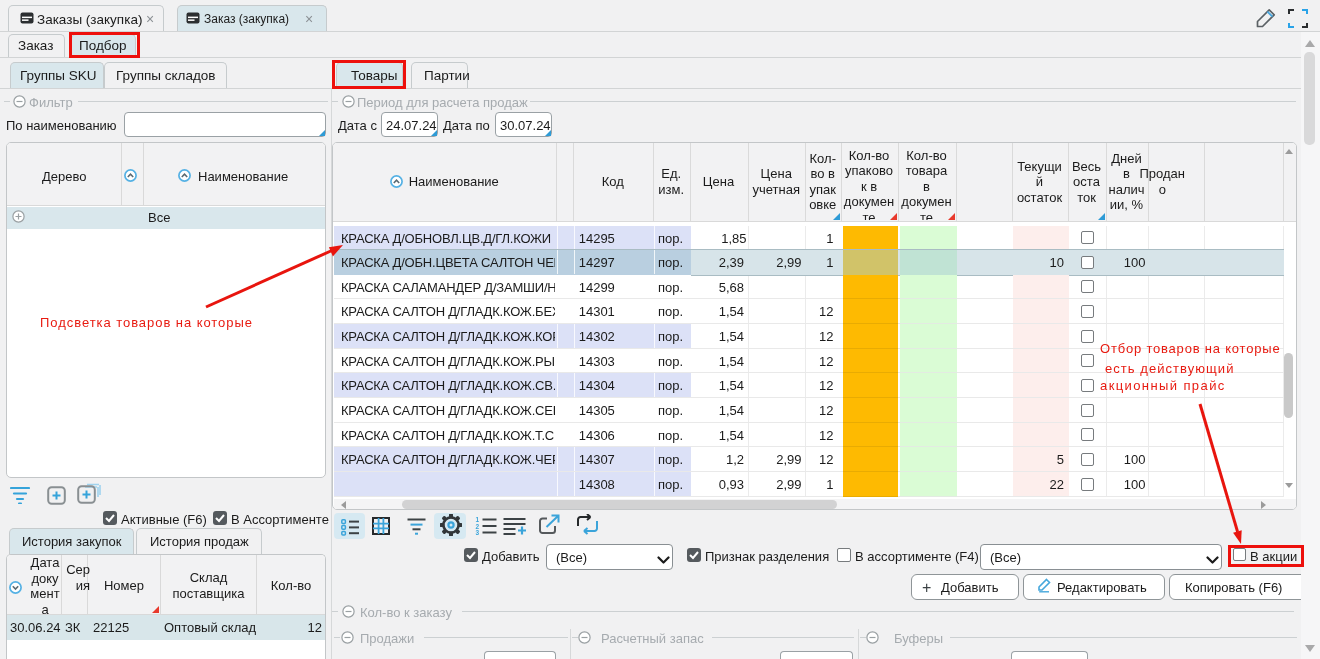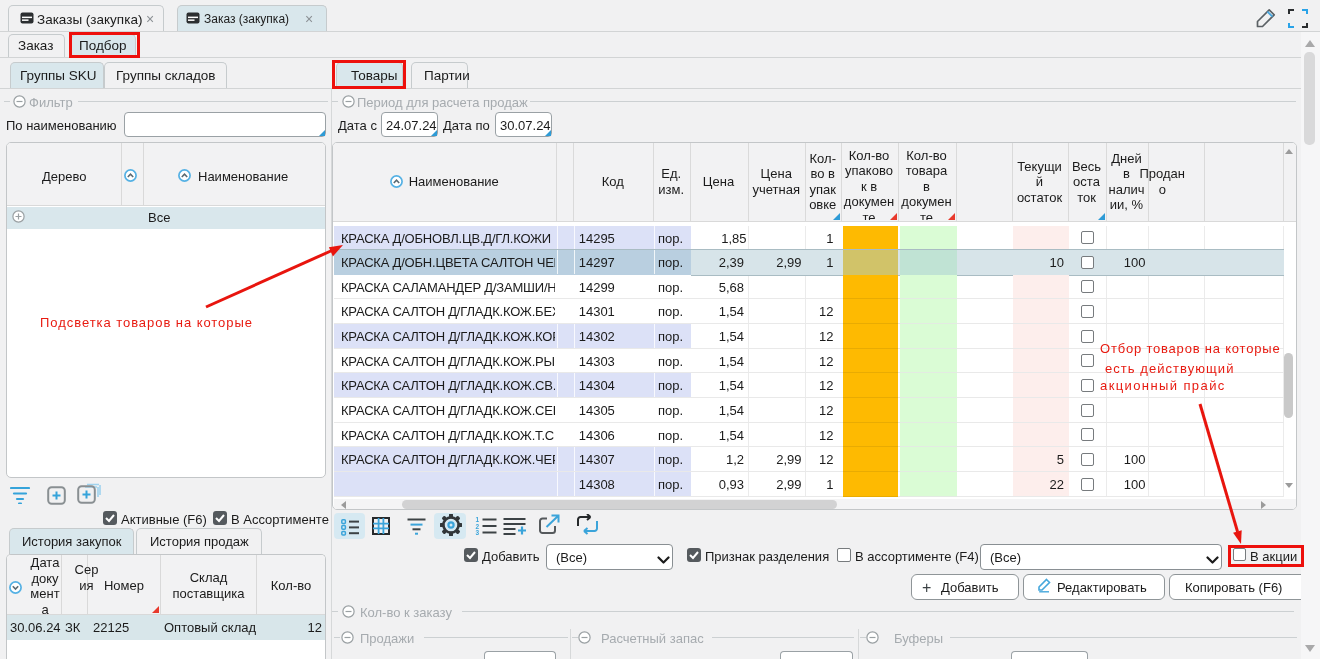--- a/index.html
+++ b/index.html
@@ -80,21 +80,21 @@
 <div class="tab" style="left:136px;top:528px;width:126px;height:26px;"></div>
 <div class="abs" style="left:22px;top:534px;">История закупок</div>
 <div class="abs" style="left:150px;top:534px;">История продаж</div>
 
 <div class="tbl" style="left:6px;top:554px;width:320px;height:105px;border-radius:5px 5px 0 0;border-bottom:none;">
   <div class="th" style="left:0;top:0;width:318px;height:59px;border-bottom:1px solid #d9d9d9;"></div>
   <div class="vline" style="left:54px;top:0;height:59px;background:#d9d9d9;"></div>
   <div class="vline" style="left:80px;top:0;height:59px;background:#d9d9d9;"></div>
   <div class="vline" style="left:153px;top:0;height:59px;background:#d9d9d9;"></div>
   <div class="vline" style="left:249px;top:0;height:59px;background:#d9d9d9;"></div>
-  <div class="hc" style="left:67px;top:7px;width:25px;">Сер<br>ия</div>
+  <div class="hc" style="left:58px;top:7px;width:25px;text-align:right;">Сер<br>ия</div>
   <div class="hc" style="left:81px;top:23px;width:72px;">Номер</div>
   <div class="hc" style="left:154px;top:15px;width:95px;">Склад<br>поставщика</div>
   <div class="hc" style="left:250px;top:23px;width:68px;">Кол-во</div>
   <div class="hc" style="left:20px;top:0px;width:36px;">Дата<br>доку<br>мент<br>а</div>
   <div class="abs" style="left:0;top:60px;width:318px;height:25px;background:#d8e6ea;"></div>
   <div class="abs" style="left:3px;top:65px;">30.06.24</div>
   <div class="abs" style="left:58px;top:65px;">ЗК</div>
   <div class="abs" style="left:86px;top:65px;">22125</div>
   <div class="abs" style="left:157px;top:65px;">Оптовый склад</div>
   <div class="abs num" style="left:260px;top:65px;width:55px;">12</div>

